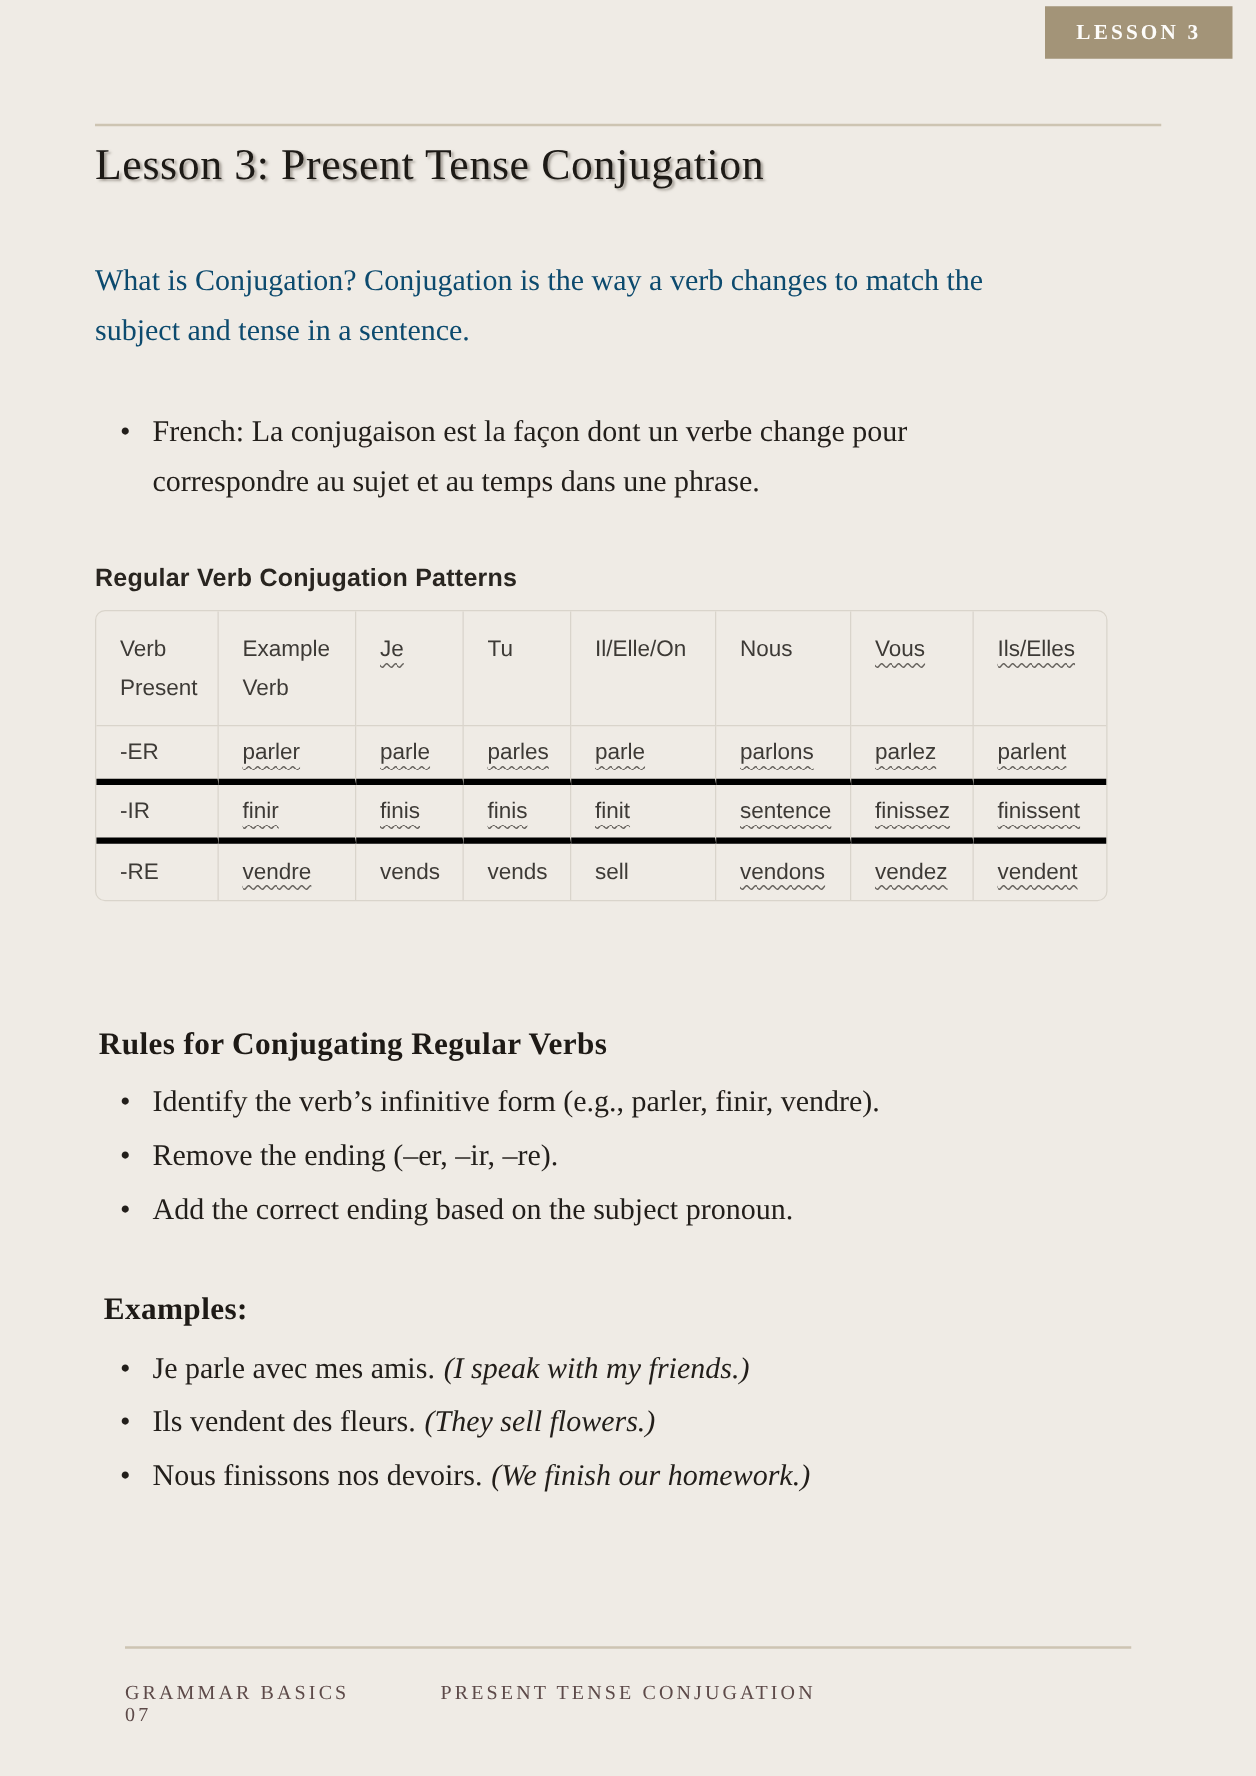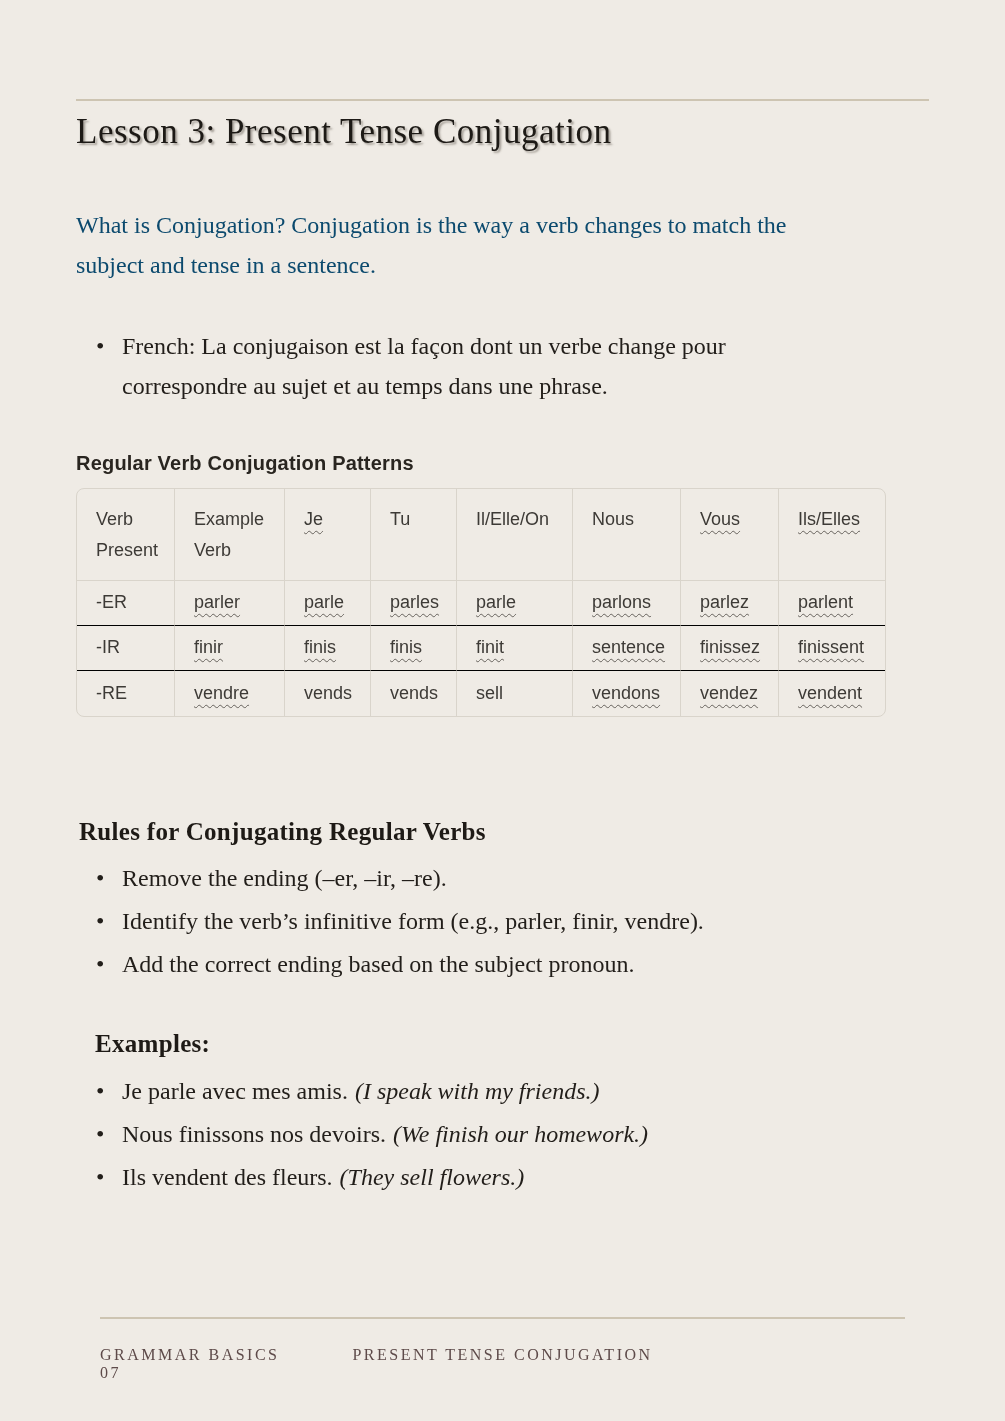--- a/index.html
+++ b/index.html
@@ -114,21 +114,21 @@
     text-align: left;
     vertical-align: top;
     padding: 15px 10px 14px 19px;
     height: 81px;
     line-height: 31px;
     border-bottom: 1px solid #d9d4cb;
   }
   .conj-table td {
     padding: 10px 10px 11px 19px;
     height: 45px;
-    border-bottom: 1px solid #000000;
+    border-bottom: 5px solid #000000;
   }
   .conj-table tr:last-child td { border-bottom: none; }
   .conj-table th:not(:last-child),
   .conj-table td:not(:last-child) { border-right: 1px solid #d9d4cb; }
 
   .squiggle {
     text-decoration-line: underline;
     text-decoration-style: wavy;
     text-decoration-color: #66625d;
     text-decoration-thickness: 1px;
@@ -143,21 +143,21 @@
     letter-spacing: 0.3px;
   }
   .rules-heading { margin-top: 101px; margin-left: 3px; }
   .rules-list {
     margin-top: 12px;
     list-style: none;
     padding-left: 46px;
   }
   .rules-list li { margin-bottom: 3px; }
 
-  .examples-heading { margin-top: 46px; margin-left: 19px; }
+  .examples-heading { margin-top: 46px; margin-left: 7px; }
   .examples-list {
     margin-top: 13px;
     list-style: none;
     padding-left: 46px;
   }
   .examples-list li { margin-bottom: 3px; }
   .example-english { font-style: italic; margin-left: 7px; }
 
   
   .footer {
@@ -185,20 +185,23 @@
     left: 50%;
     transform: translateX(-50%);
     white-space: nowrap;
   }
 </style>
 </head>
 <body>
 
 <div class="page">
 
+  <div class="badge">
+    <span>LESSON 3</span>
+  </div>
 
   <div class="content">
 
     <hr class="top-rule">
 
     <h1 class="page-title">Lesson 3: Present Tense Conjugation</h1>
 
     <p class="intro-paragraph">What is Conjugation? Conjugation is the way a verb changes to match the subject and tense in a sentence.</p>
 
     <ul class="intro-list">
@@ -261,30 +264,30 @@
             <td><span class="squiggle">vendons</span></td>
             <td><span class="squiggle">vendez</span></td>
             <td><span class="squiggle">vendent</span></td>
           </tr>
         </tbody>
       </table>
     </div>
 
     <h2 class="section-heading rules-heading">Rules for Conjugating Regular Verbs</h2>
     <ul class="rules-list">
+      <li>Identify the verb’s infinitive form (e.g., parler, finir, vendre).</li>
       <li>Remove the ending (–er, –ir, –re).</li>
-      <li>Identify the verb’s infinitive form (e.g., parler, finir, vendre).</li>
       <li>Add the correct ending based on the subject pronoun.</li>
     </ul>
 
     <h2 class="section-heading examples-heading">Examples:</h2>
     <ul class="examples-list">
       <li><span>Je parle avec mes amis.</span><span class="example-english">(I speak with my friends.)</span></li>
+      <li><span>Ils vendent des fleurs.</span><span class="example-english">(They sell flowers.)</span></li>
       <li><span>Nous finissons nos devoirs.</span><span class="example-english">(We finish our homework.)</span></li>
-      <li><span>Ils vendent des fleurs.</span><span class="example-english">(They sell flowers.)</span></li>
     </ul>
 
   </div>
 
   <div class="footer">
     <hr class="footer-rule">
     <div class="footer-row">
       <span>GRAMMAR BASICS</span>
       <span class="footer-center">PRESENT TENSE CONJUGATION</span>
       <span>07</span>

